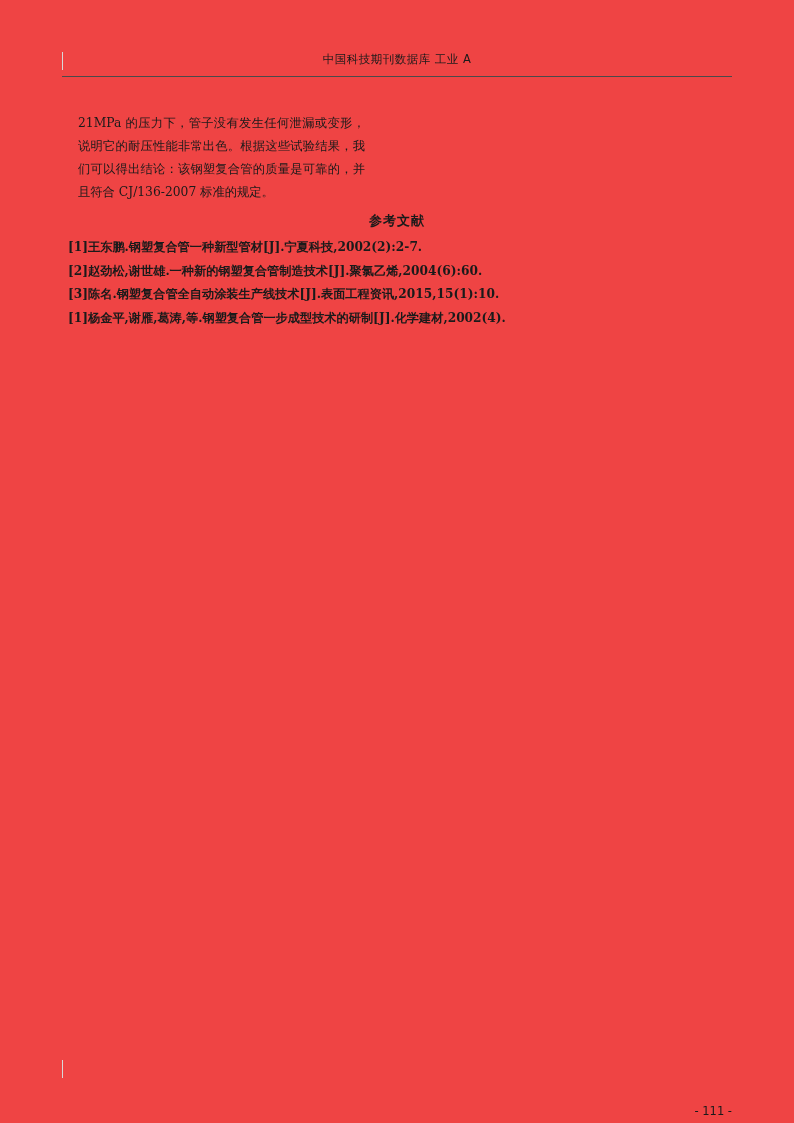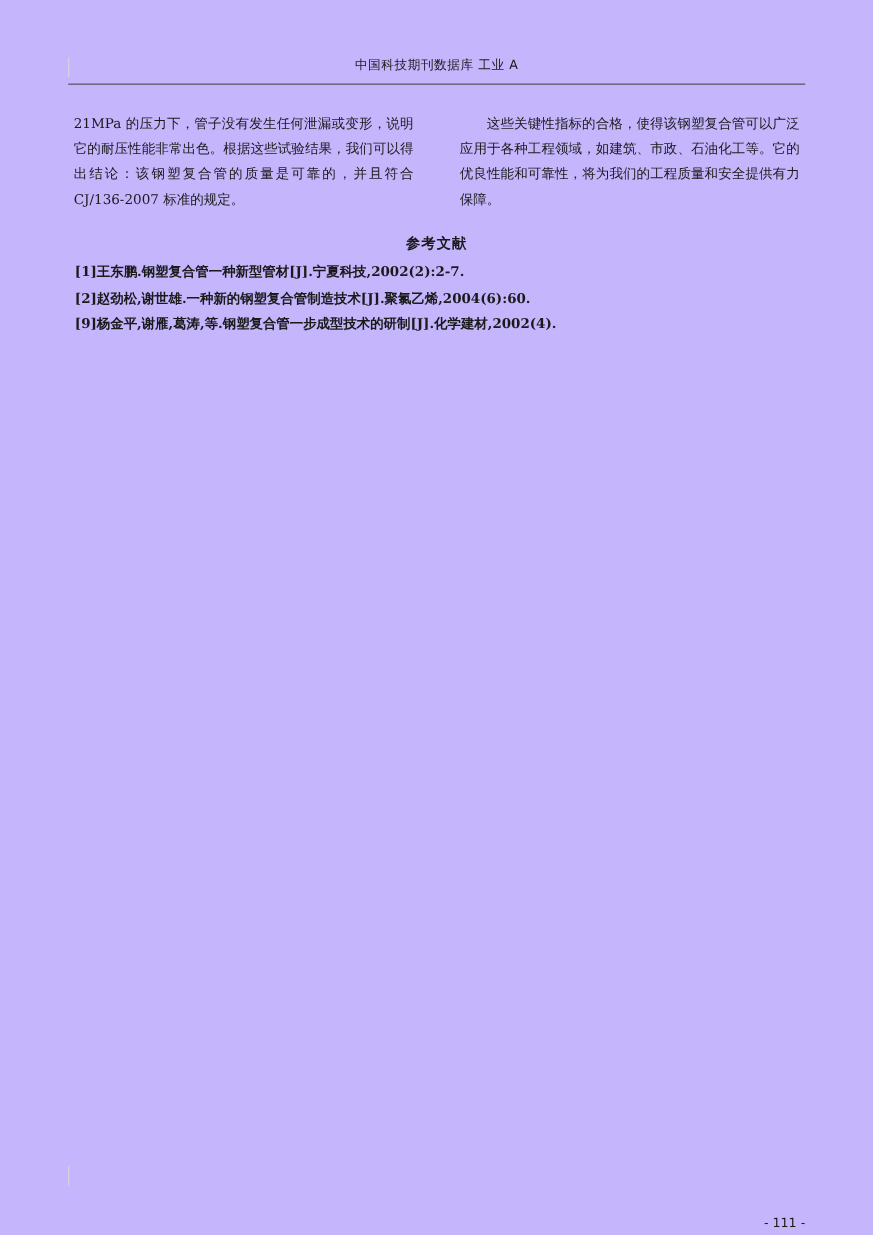--- a/index.html
+++ b/index.html
@@ -13,21 +13,21 @@
     font-family: "DejaVu Serif", "Liberation Serif", serif;
     color: #1a1a1a;
     position: relative;
     overflow: hidden;
   }
   .page {
     position: absolute;
     left: 0; top: 0;
     width: 794px;
     height: 1123px;
-    background: #c4b5fd;
+    background: #ef4444;
   }
   
   .edge-mark {
     position: absolute;
     background: #d8d8d8;
   }
   .edge-mark.tl { left: 62px; top: 52px; width: 1px; height: 18px; }
   .edge-mark.bl { left: 62px; top: 1060px; width: 1px; height: 18px; }
 
   .header {
@@ -59,21 +59,21 @@
     gap: 32px;
   }
   .col {
     width: 319px;
     font-size: 12.3px;
     line-height: 23px;
     text-align: justify;
     text-justify: inter-ideograph;
   }
   .col p {
-    margin: 5px;
+    margin: 16px;
   }
   .col .indent {
     text-indent: 2em;
   }
 
   .refs-title {
     position: absolute;
     left: 62px;
     top: 212px;
     width: 670px;
@@ -115,28 +115,26 @@
   <div class="edge-mark tl"></div>
   <div class="edge-mark bl"></div>
 
   <div class="header">中国科技期刊数据库  工业 A</div>
   <div class="header-rule"></div>
 
   <div class="columns">
     <div class="col">
       <p>21MPa 的压力下，管子没有发生任何泄漏或变形，说明它的耐压性能非常出色。根据这些试验结果，我们可以得出结论：该钢塑复合管的质量是可靠的，并且符合 CJ/136-2007 标准的规定。</p>
     </div>
-    <div class="col">
-      <p class="indent">这些关键性指标的合格，使得该钢塑复合管可以广泛应用于各种工程领域，如建筑、市政、石油化工等。它的优良性能和可靠性，将为我们的工程质量和安全提供有力保障。</p>
-    </div>
   </div>
 
   <div class="refs-title">参考文献</div>
 
   <div class="refs">
     <div class="ref-item">[1]王东鹏.钢塑复合管一种新型管材[J].宁夏科技,2002(2):2-7.</div>
     <div class="ref-item">[2]赵劲松,谢世雄.一种新的钢塑复合管制造技术[J].聚氯乙烯,2004(6):60.</div>
-    <div class="ref-item">[9]杨金平,谢雁,葛涛,等.钢塑复合管一步成型技术的研制[J].化学建材,2002(4).</div>
+    <div class="ref-item">[3]陈名.钢塑复合管全自动涂装生产线技术[J].表面工程资讯,2015,15(1):10.</div>
+    <div class="ref-item">[1]杨金平,谢雁,葛涛,等.钢塑复合管一步成型技术的研制[J].化学建材,2002(4).</div>
   </div>
 
   <div class="page-number">- 111 -</div>
 
 </div>
 
 </body></html>

